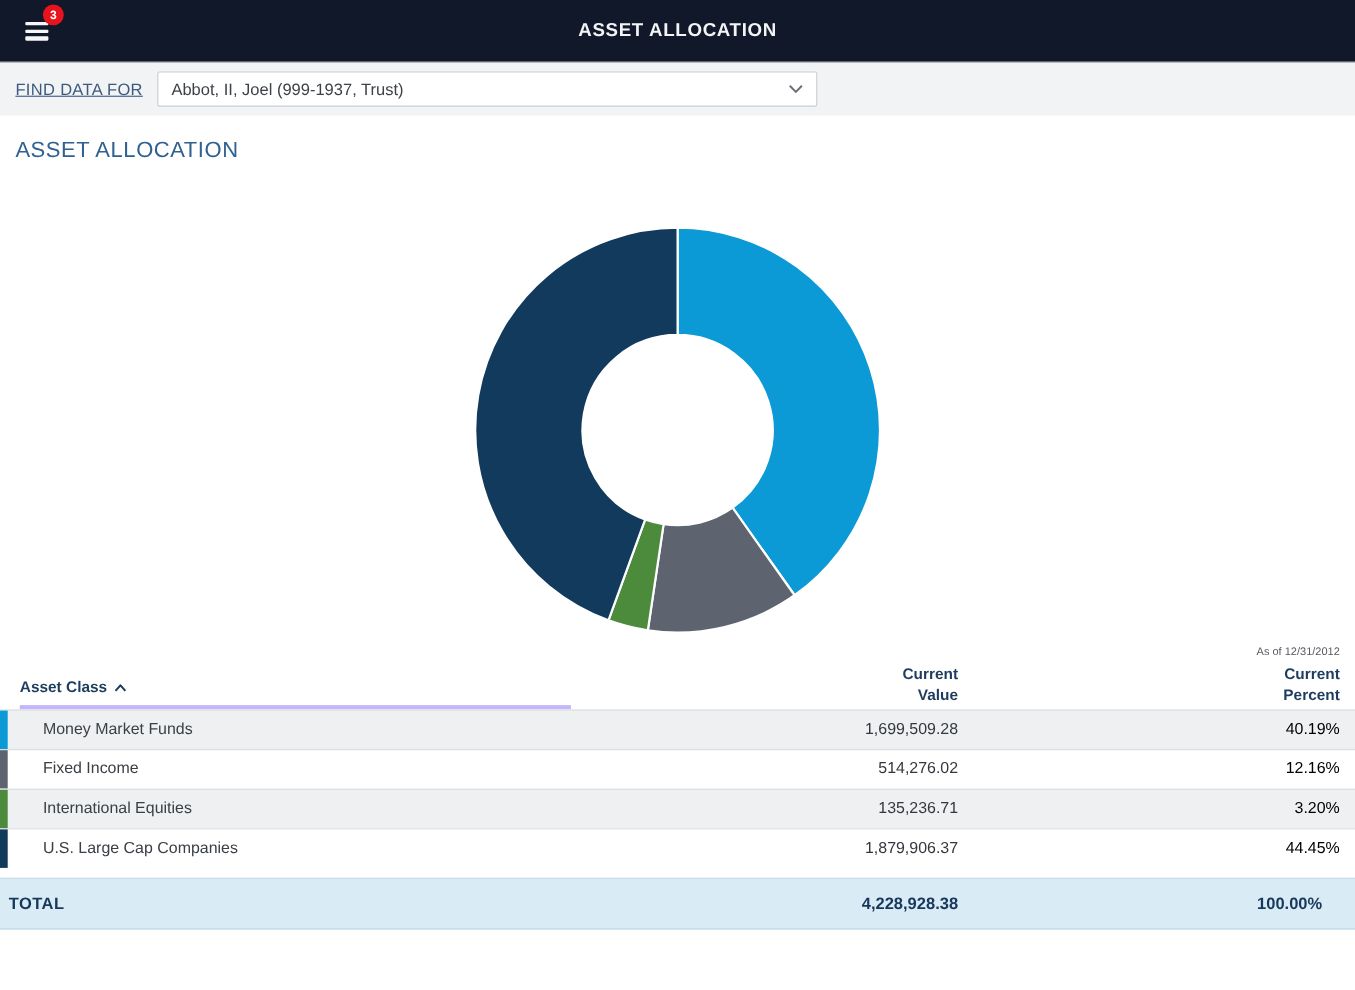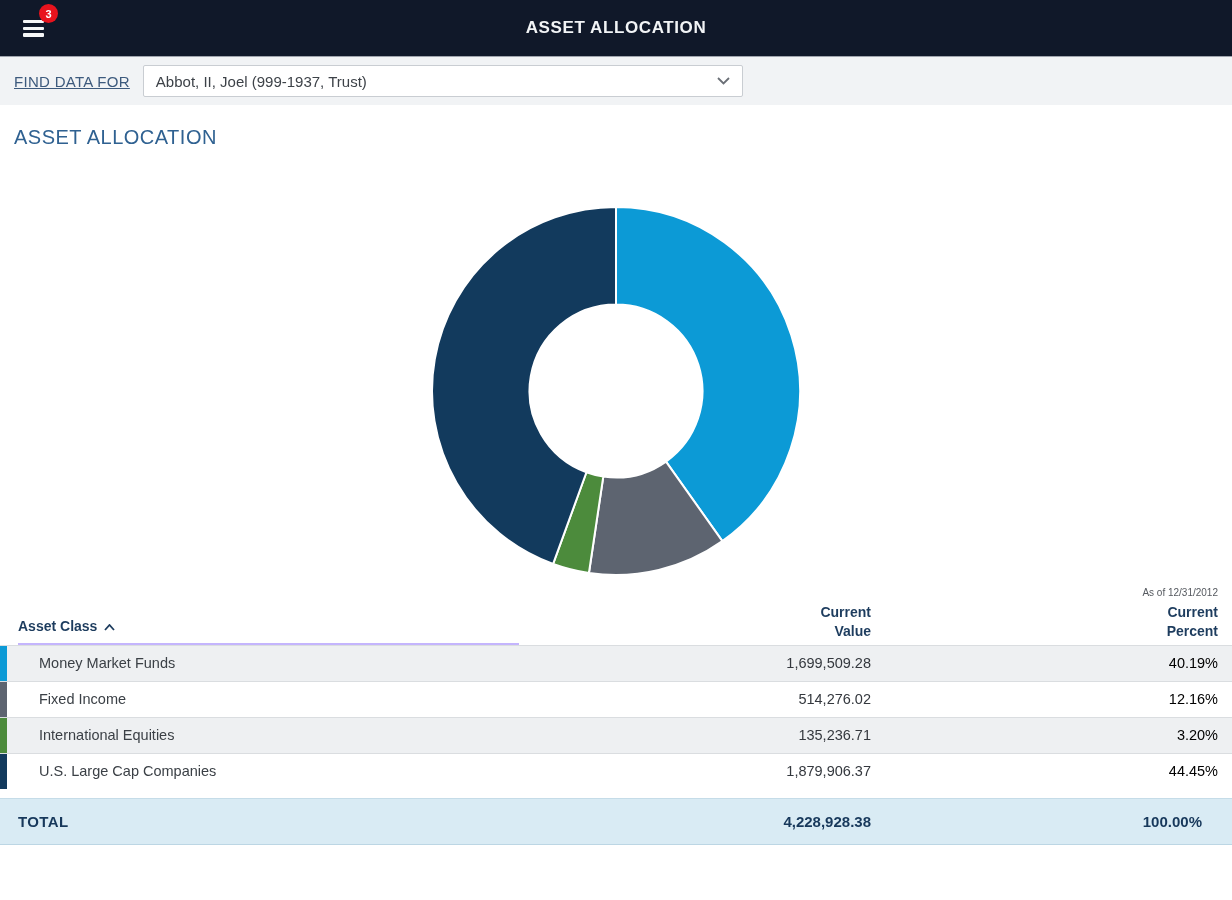--- a/index.html
+++ b/index.html
@@ -32,39 +32,39 @@
   .page-heading { margin:21px 0 0 14px; color:#2f6191; font-size:20px;
                   font-weight:400; letter-spacing:0.5px; }
 
   .chart-wrap { width:380px; height:380px; margin:52px auto 0; }
 
   .as-of { margin:6px 14px 0 0; text-align:right; color:#55595f; font-size:10px; }
 
   
   .thead { display:flex; align-items:flex-end; margin-top:5px;
            color:#1d3c5e; font-size:14px; font-weight:bold; line-height:1.35; }
-  .th-asset { flex:1; margin-left:18px; border-bottom:2px solid #c4b5fd;
+  .th-asset { flex:1; margin-left:18px; border-bottom:4px solid #c4b5fd;
               padding-bottom:7px; display:flex; align-items:center; gap:7px; cursor:pointer; }
   .th-value { width:352px; text-align:right; white-space:pre-line; padding-bottom:4px; }
   .th-pct   { width:361px; text-align:right; white-space:pre-line; padding-right:14px; padding-bottom:4px; }
   .sort-caret { display:inline-flex; margin-top:2px; }
 
   .trow { position:relative; height:36px; display:flex; align-items:center;
           font-size:14.5px; color:#3b4046; border-top:1px solid #dadde0; }
   .trow:nth-child(even) { background:#eef0f2; }
   .chip { position:absolute; left:0; top:0; bottom:0; width:7px; }
   .td-asset { flex:1; padding-left:39px; }
   .td-value { width:352px; text-align:right; color:#34383e; }
   .td-pct   { width:361px; text-align:right; padding-right:14px; color:#000000; }
 
   .total-gap { height:9px; background:#ffffff; }
   .total-row { height:47px; background:#d9ebf4; border-top:1px solid #c5dce8;
                border-bottom:1px solid #bcd6e4; display:flex; align-items:center;
                color:#17385b; font-size:15px; font-weight:bold; }
-  .total-label { flex:1; padding-left:18px; letter-spacing:0.4px; }
+  .total-label { flex:1; padding-left:8px; letter-spacing:0.4px; }
   .total-value { width:352px; text-align:right; }
   .total-pct   { width:361px; text-align:right; padding-right:30px; }
 </style>
 </head>
 <body>
 
 <header class="topbar">
   <button class="menu-btn">
     <span class="menu-bars">
       <span></span>

